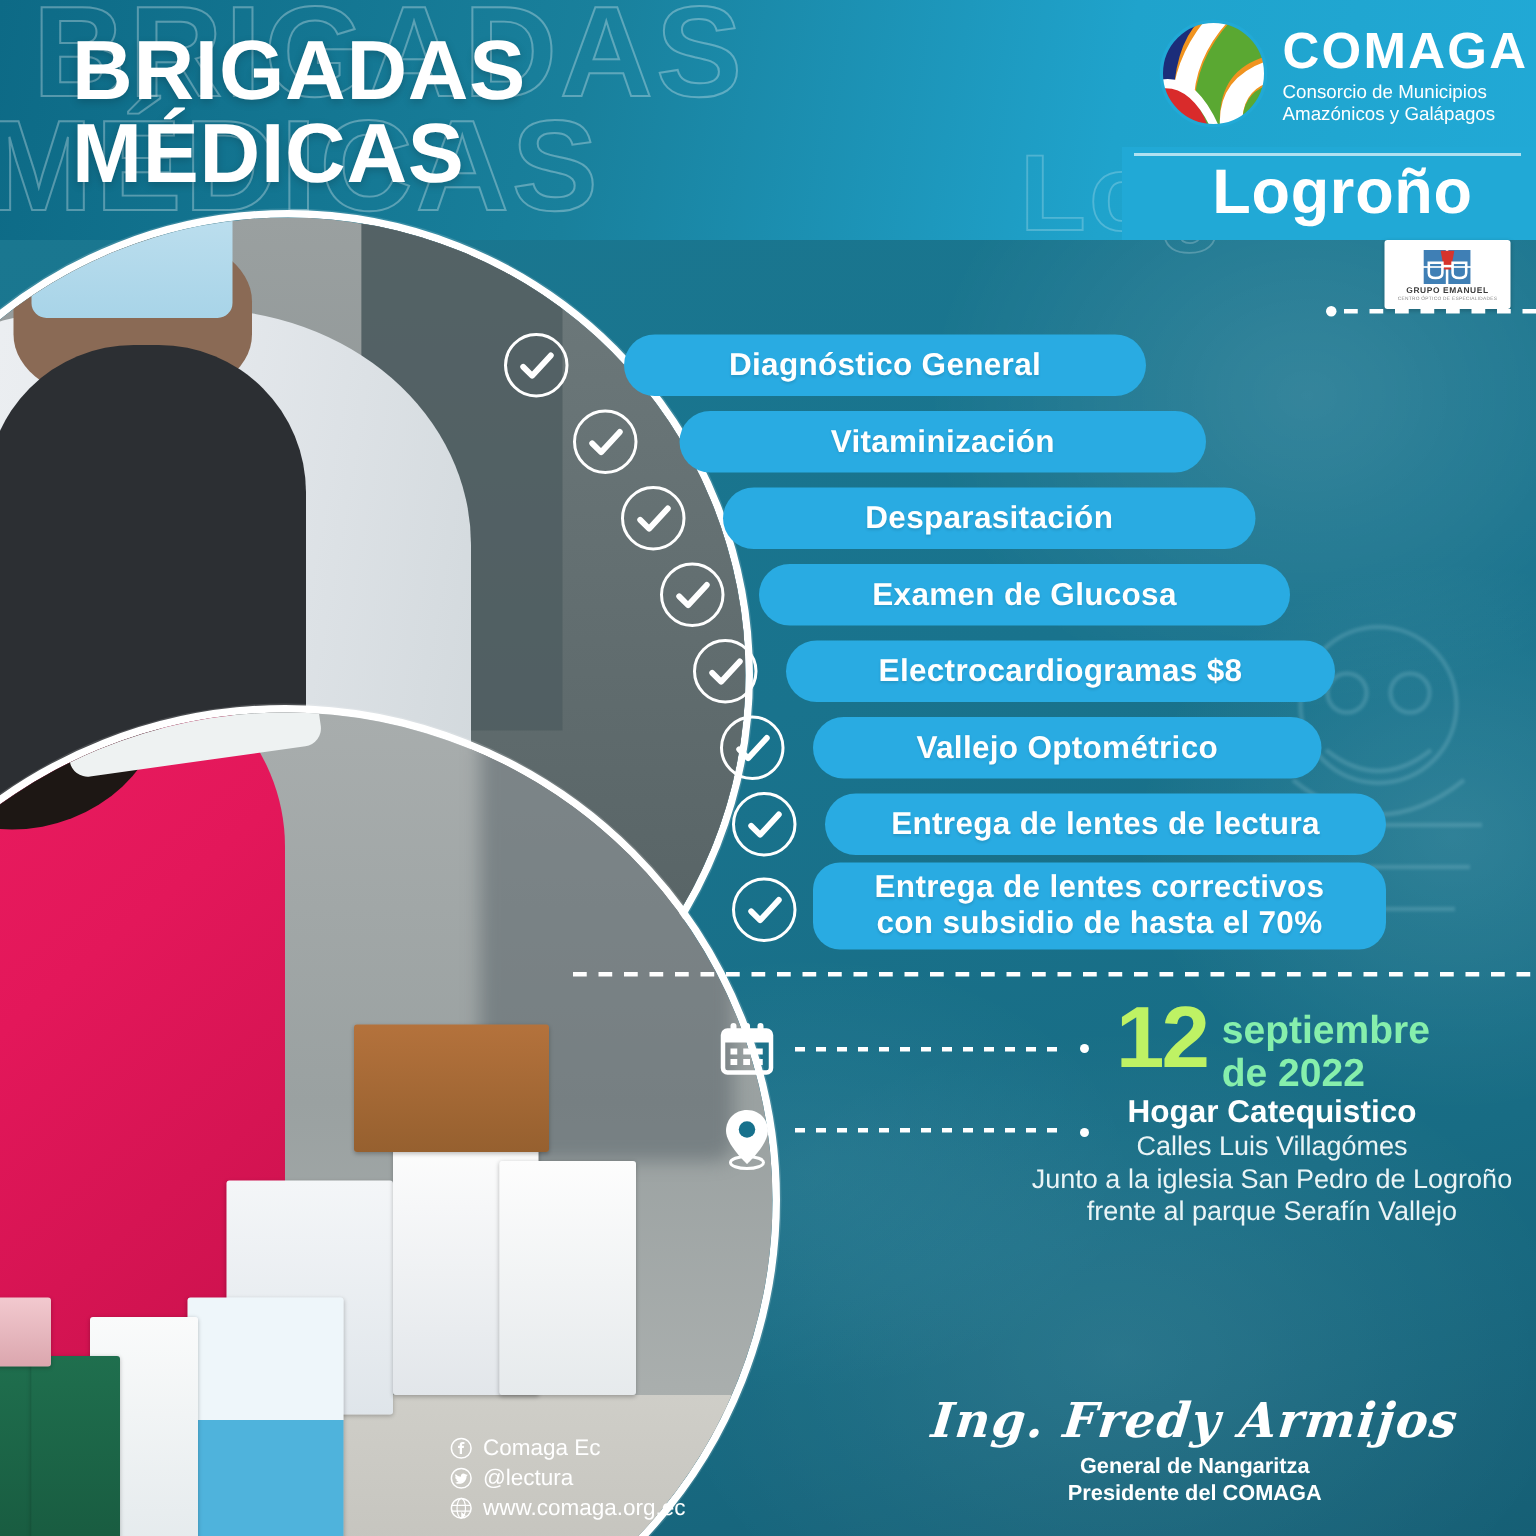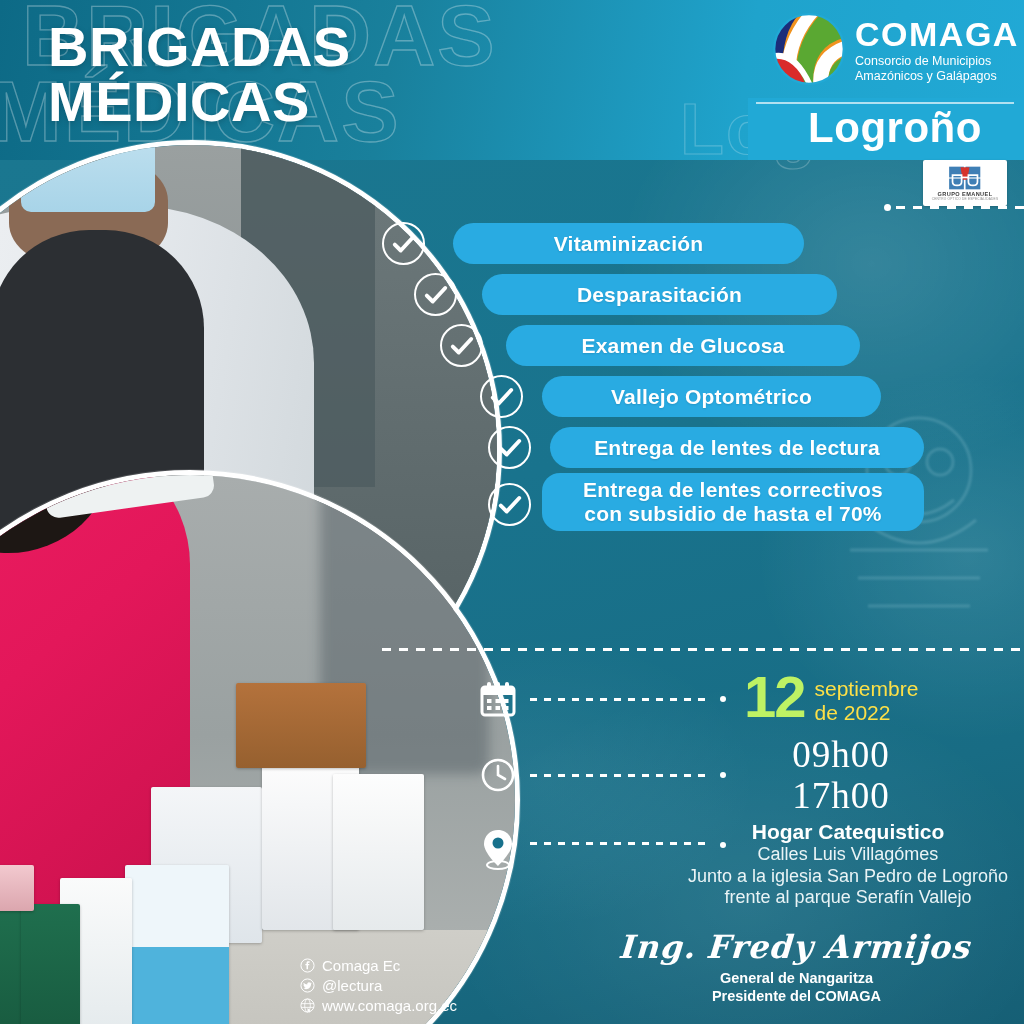--- a/index.html
+++ b/index.html
@@ -201,21 +201,21 @@
   .lead {
     height:3px; flex:0 0 auto; width:180px; margin:0 10px 0 4px;
     background-image:linear-gradient(90deg,#ffffff 0 7px,transparent 7px 14px);
     background-size:14px 3px; background-repeat:repeat-x;
   }
   .lead::after{ content:""; }
   .leaddot { width:6px; height:6px; border-radius:50%; background:#fff; flex:none; margin-right:6px; }
 
   .date-block { display:flex; align-items:flex-start; gap:10px; }
   .date-day { font-size:58px; font-weight:800; color:#bef264; line-height:.82; letter-spacing:-2px; }
-  .date-mon { color:#fde047; font-size:21px; font-weight:400; line-height:1.12; padding-top:4px; }
+  .date-mon { color:#86efac; font-size:26px; font-weight:700; line-height:1.12; padding-top:4px; }
 
   .time-block {
     font-family:"Liberation Serif", serif;
     color:#ffffff; font-size:37px; line-height:1.12; letter-spacing:1px;
     text-align:center; width:210px;
   }
 
   .place-block { color:#ffffff; text-align:center; width:400px; }
   .place-title { font-size:21px; font-weight:800; line-height:1.15; }
   .place-line  { font-size:18px; font-weight:400; line-height:1.2; color:#eaf4f6; }
@@ -348,20 +348,28 @@
 
       <div class="box" style="left:12%; top:66%; width:13%; height:24%; background:linear-gradient(180deg,#1f6f4e,#17573d);"></div>
       <div class="box" style="left:24%; top:66%; width:9%;  height:24%; background:linear-gradient(180deg,#1f6f4e,#17573d);"></div>
       <div class="box" style="left:0%;  top:60%; width:26%; height:7%;  background:linear-gradient(180deg,#f2c9cf,#dba6ae);"></div>
       <div class="box" style="left:72%; top:46%; width:14%; height:24%; background:linear-gradient(180deg,#fdfdfd,#e6eaec);"></div>
     </div>
   </div>
 
   <div class="checklist">
 
+    <div class="row">
+      <div class="check" style="left:0px">
+        <svg viewBox="0 0 24 24">
+            <path d="M3.5 12.5 L9 18 L20.5 5.5" fill="none" stroke="#fff" stroke-width="3.6" stroke-linecap="round" stroke-linejoin="round"></path>
+          </svg>
+      </div>
+      <div class="pill" style="left:80px; width:348px;">Diagnóstico General</div>
+    </div>
 
     <div class="row">
       <div class="check" style="left:46px">
         <svg viewBox="0 0 24 24">
             <path d="M3.5 12.5 L9 18 L20.5 5.5" fill="none" stroke="#fff" stroke-width="3.6" stroke-linecap="round" stroke-linejoin="round"></path>
           </svg>
       </div>
       <div class="pill" style="left:117px; width:351px;">Vitaminización</div>
     </div>
 
@@ -376,20 +384,28 @@
 
     <div class="row">
       <div class="check" style="left:104px">
         <svg viewBox="0 0 24 24">
             <path d="M3.5 12.5 L9 18 L20.5 5.5" fill="none" stroke="#fff" stroke-width="3.6" stroke-linecap="round" stroke-linejoin="round"></path>
           </svg>
       </div>
       <div class="pill" style="left:170px; width:354px;">Examen de Glucosa</div>
     </div>
 
+    <div class="row">
+      <div class="check" style="left:126px">
+        <svg viewBox="0 0 24 24">
+            <path d="M3.5 12.5 L9 18 L20.5 5.5" fill="none" stroke="#fff" stroke-width="3.6" stroke-linecap="round" stroke-linejoin="round"></path>
+          </svg>
+      </div>
+      <div class="pill" style="left:188px; width:366px;">Electrocardiogramas  $8</div>
+    </div>
 
     <div class="row">
       <div class="check" style="left:144px">
         <svg viewBox="0 0 24 24">
             <path d="M3.5 12.5 L9 18 L20.5 5.5" fill="none" stroke="#fff" stroke-width="3.6" stroke-linecap="round" stroke-linejoin="round"></path>
           </svg>
       </div>
       <div class="pill" style="left:206px; width:339px;">Vallejo Optométrico</div>
     </div>
 
@@ -441,34 +457,20 @@
       <div class="leaddot"></div>
       <div class="date-block" style="margin-left:12px;">
         <div class="date-day">12</div>
         <div class="date-mon">
           <div>septiembre</div>
           <div>de 2022</div>
         </div>
       </div>
     </div>
 
-    <div class="info-row" style="height:90px;">
-      <div class="ic">
-        <svg width="40" height="40" viewBox="0 0 40 40">
-          <circle cx="20" cy="20" r="15" fill="none" stroke="#fff" stroke-width="2.6"></circle>
-          <path d="M20 11 V20 L27 24" fill="none" stroke="#fff" stroke-width="2.6" stroke-linecap="round"></path>
-        </svg>
-      </div>
-      <div class="lead"></div>
-      <div class="leaddot"></div>
-      <div class="time-block" style="margin-left:4px;">
-        <div>09h00</div>
-        <div>17h00</div>
-      </div>
-    </div>
 
     <div class="info-row" style="height:100px; align-items:flex-start;">
       <div class="ic" style="padding-top:8px;">
         <svg width="36" height="42" viewBox="0 0 36 42">
           <path d="M18 2 C10 2 4 8 4 16 C4 25 18 38 18 38 C18 38 32 25 32 16 C32 8 26 2 18 2 Z" fill="#fff"></path>
           <circle cx="18" cy="15" r="5.5" fill="#17718c"></circle>
           <ellipse cx="18" cy="37" rx="11" ry="4" fill="none" stroke="#fff" stroke-width="2"></ellipse>
         </svg>
       </div>
       <div class="lead" style="margin-top:22px;"></div>

